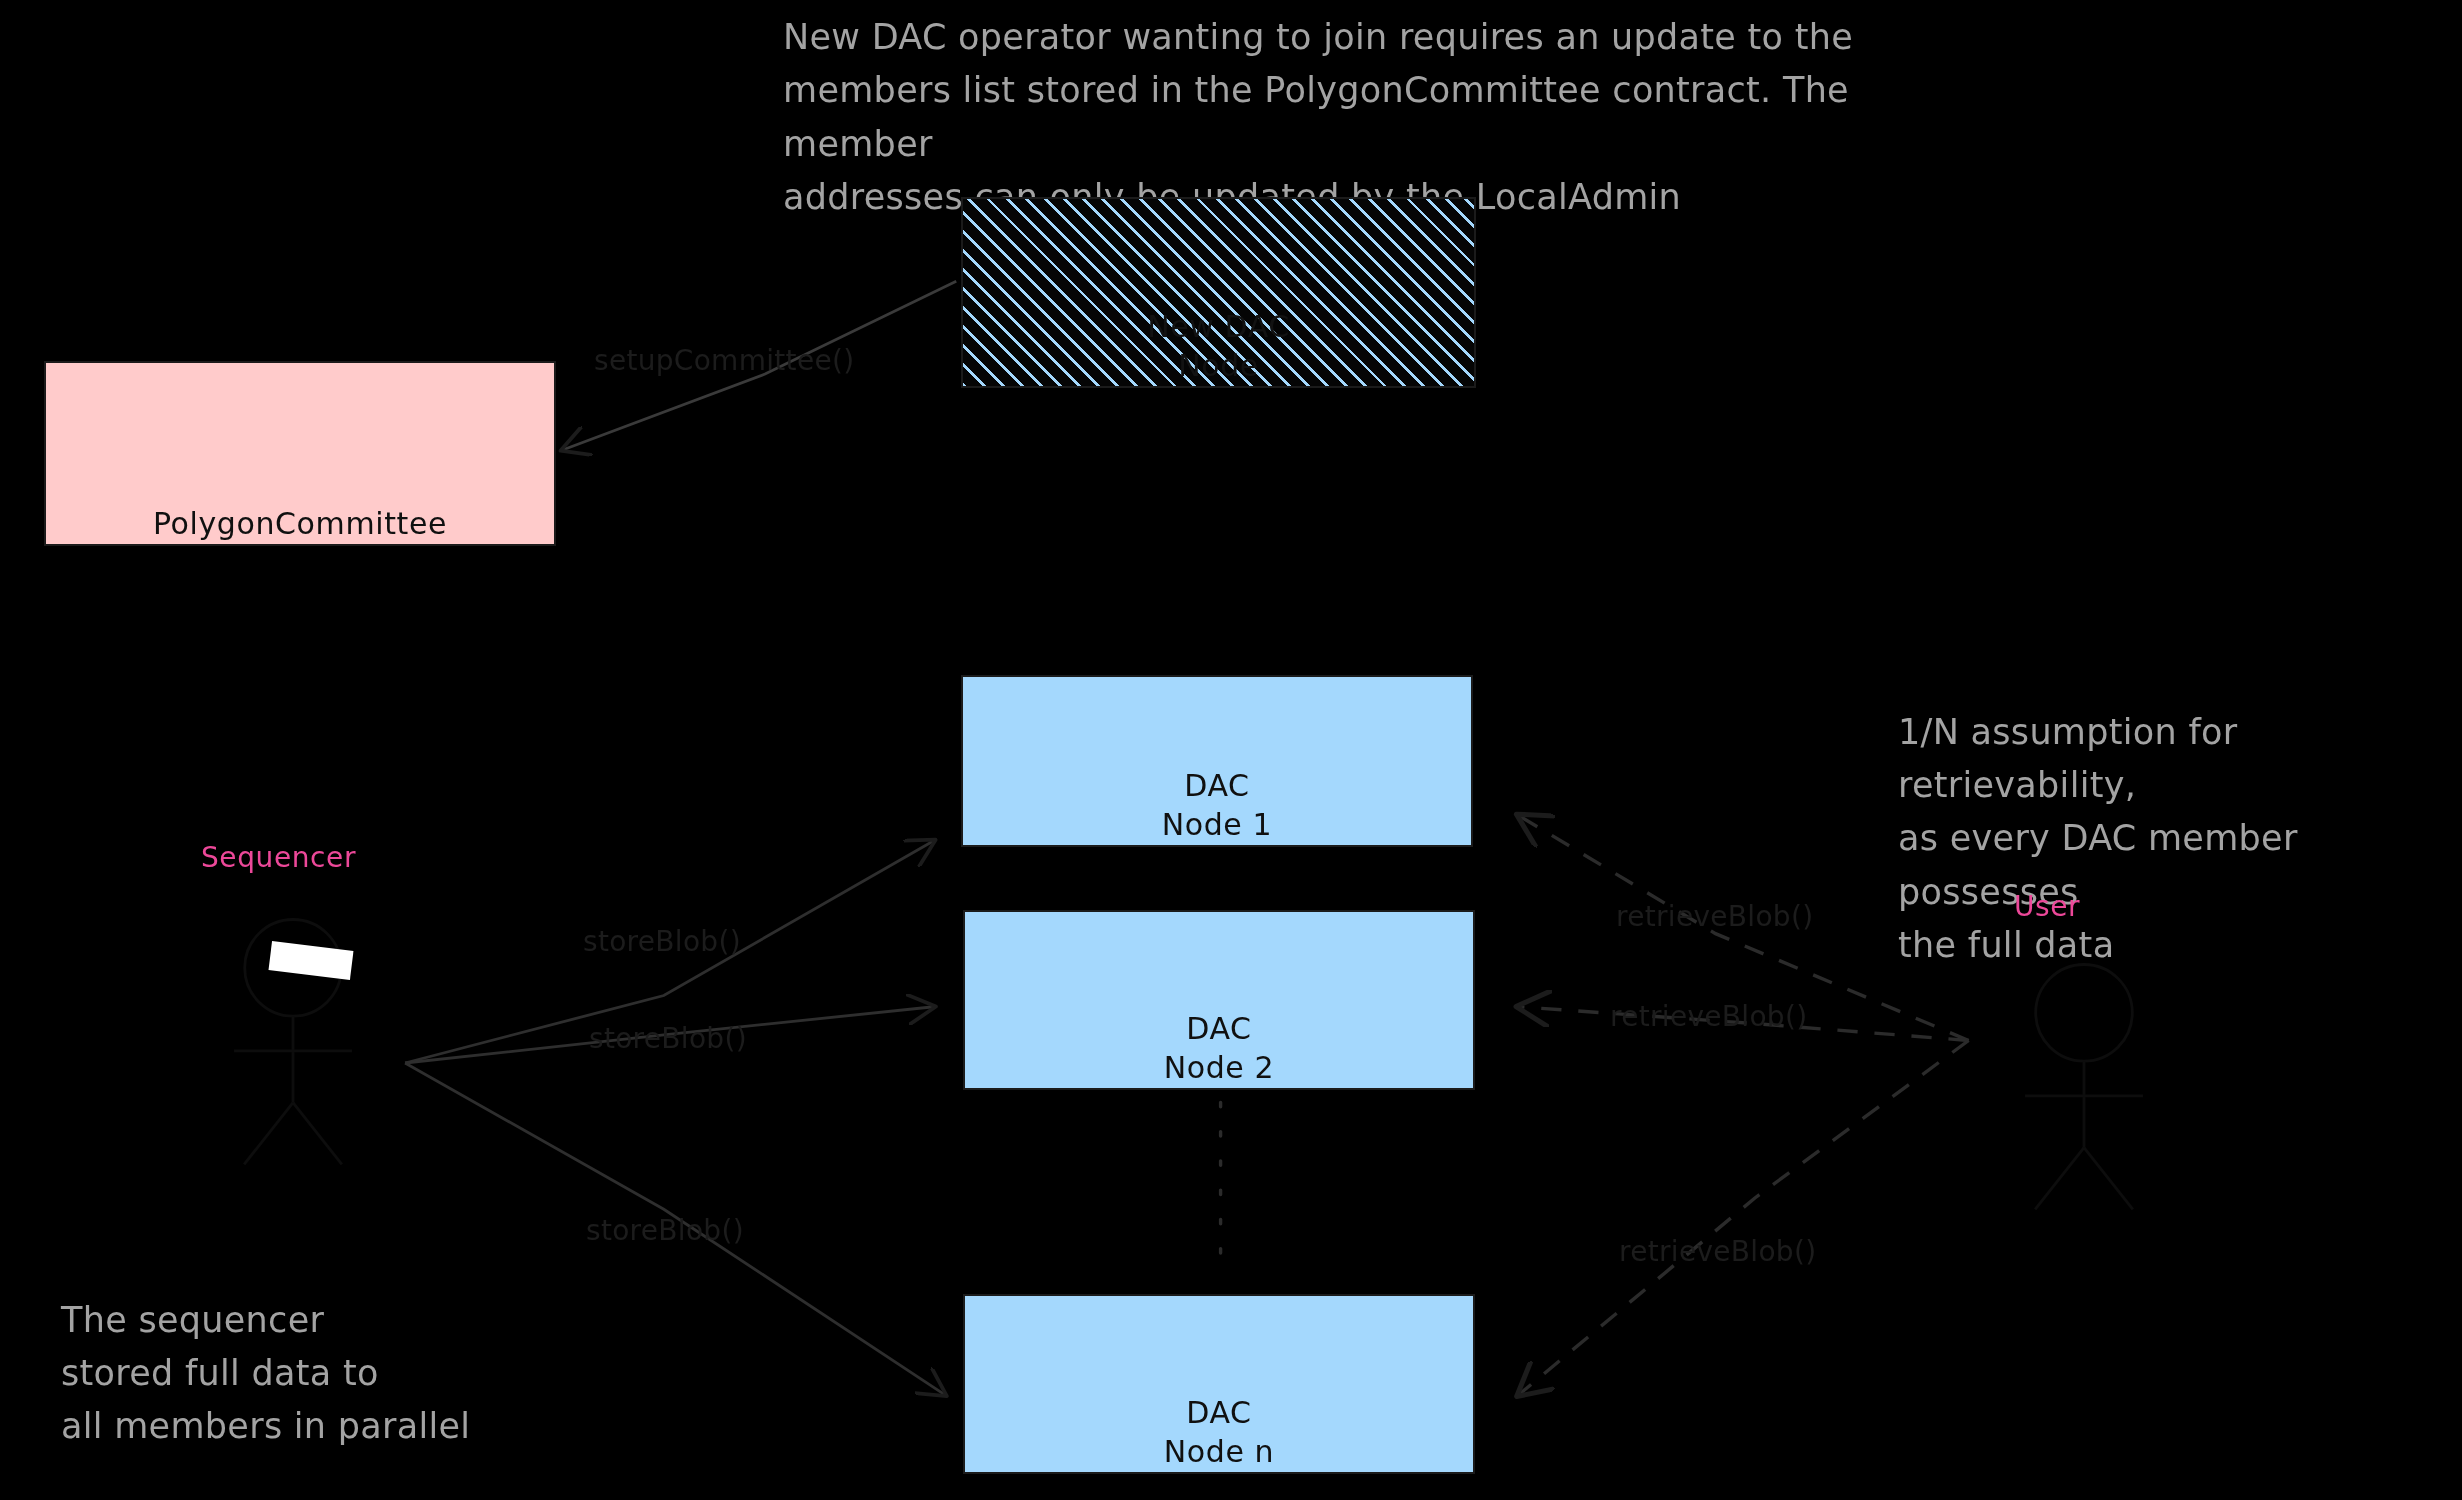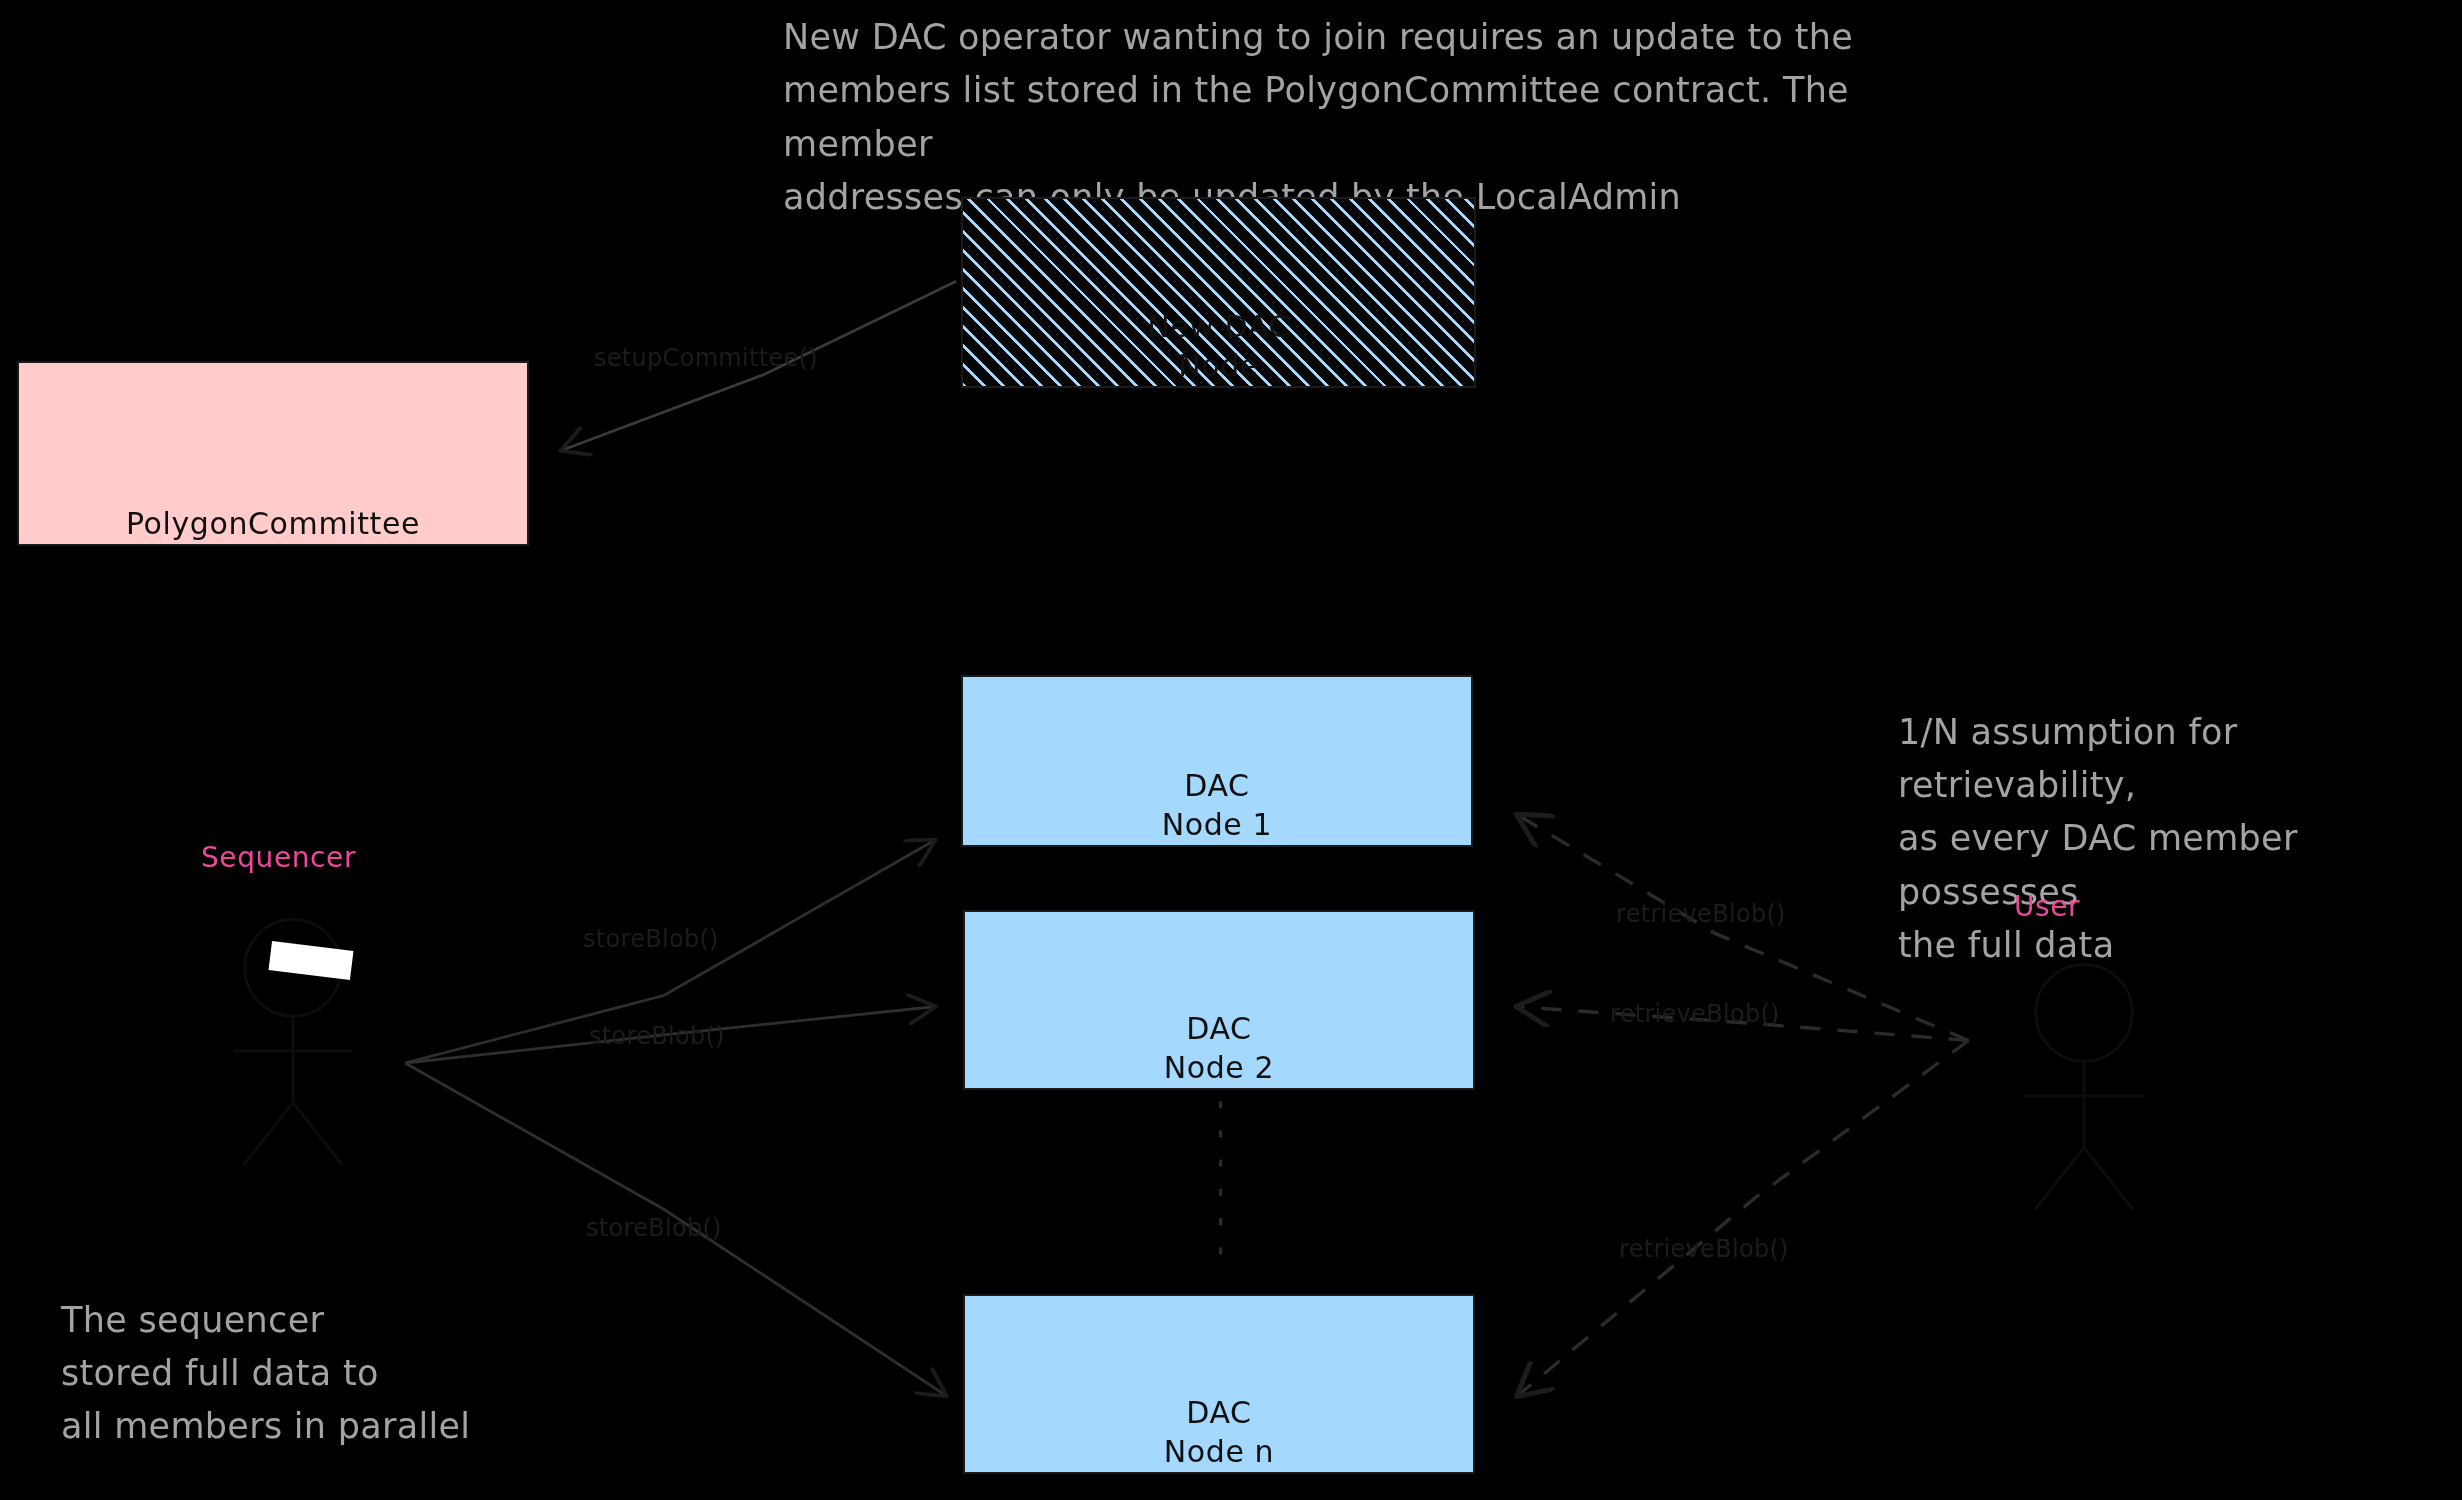--- a/index.html
+++ b/index.html
@@ -42,21 +42,21 @@
     text-align: center;
   }
   .box-label {
     font-size: 30px;
     line-height: 1.32;
     letter-spacing: 0.6px;
     color: #101010;
     white-space: pre-line;
   }
 
-  .box-pink  { background: #ffcbcb; }
+  .box-pink  { background: #ffcbcb; margin-left: 27px; }
   .box-blue  { background: #a4d8fd; }
 
   .box-hatch {
     background-color: #050505;
     background-image: repeating-linear-gradient(
         45deg,
         #a4d8fd 0px,
         #a4d8fd 2.8px,
         #050505 2.8px,
         #050505 13.5px
@@ -69,21 +69,21 @@
     position: absolute;
     color: #a3a3a3;
     font-size: 35px;
     line-height: 1.52;
     letter-spacing: 0.3px;
     white-space: pre-line;
   }
   .edge-label {
     position: absolute;
     color: #1c1c1c;
-    font-size: 24px;
+    font-size: 28px;
     letter-spacing: 0.3px;
     white-space: nowrap;
   }
   .actor-label {
     position: absolute;
     color: #ec4899;
     font-size: 28px;
     letter-spacing: 0.6px;
     white-space: nowrap;
   }

